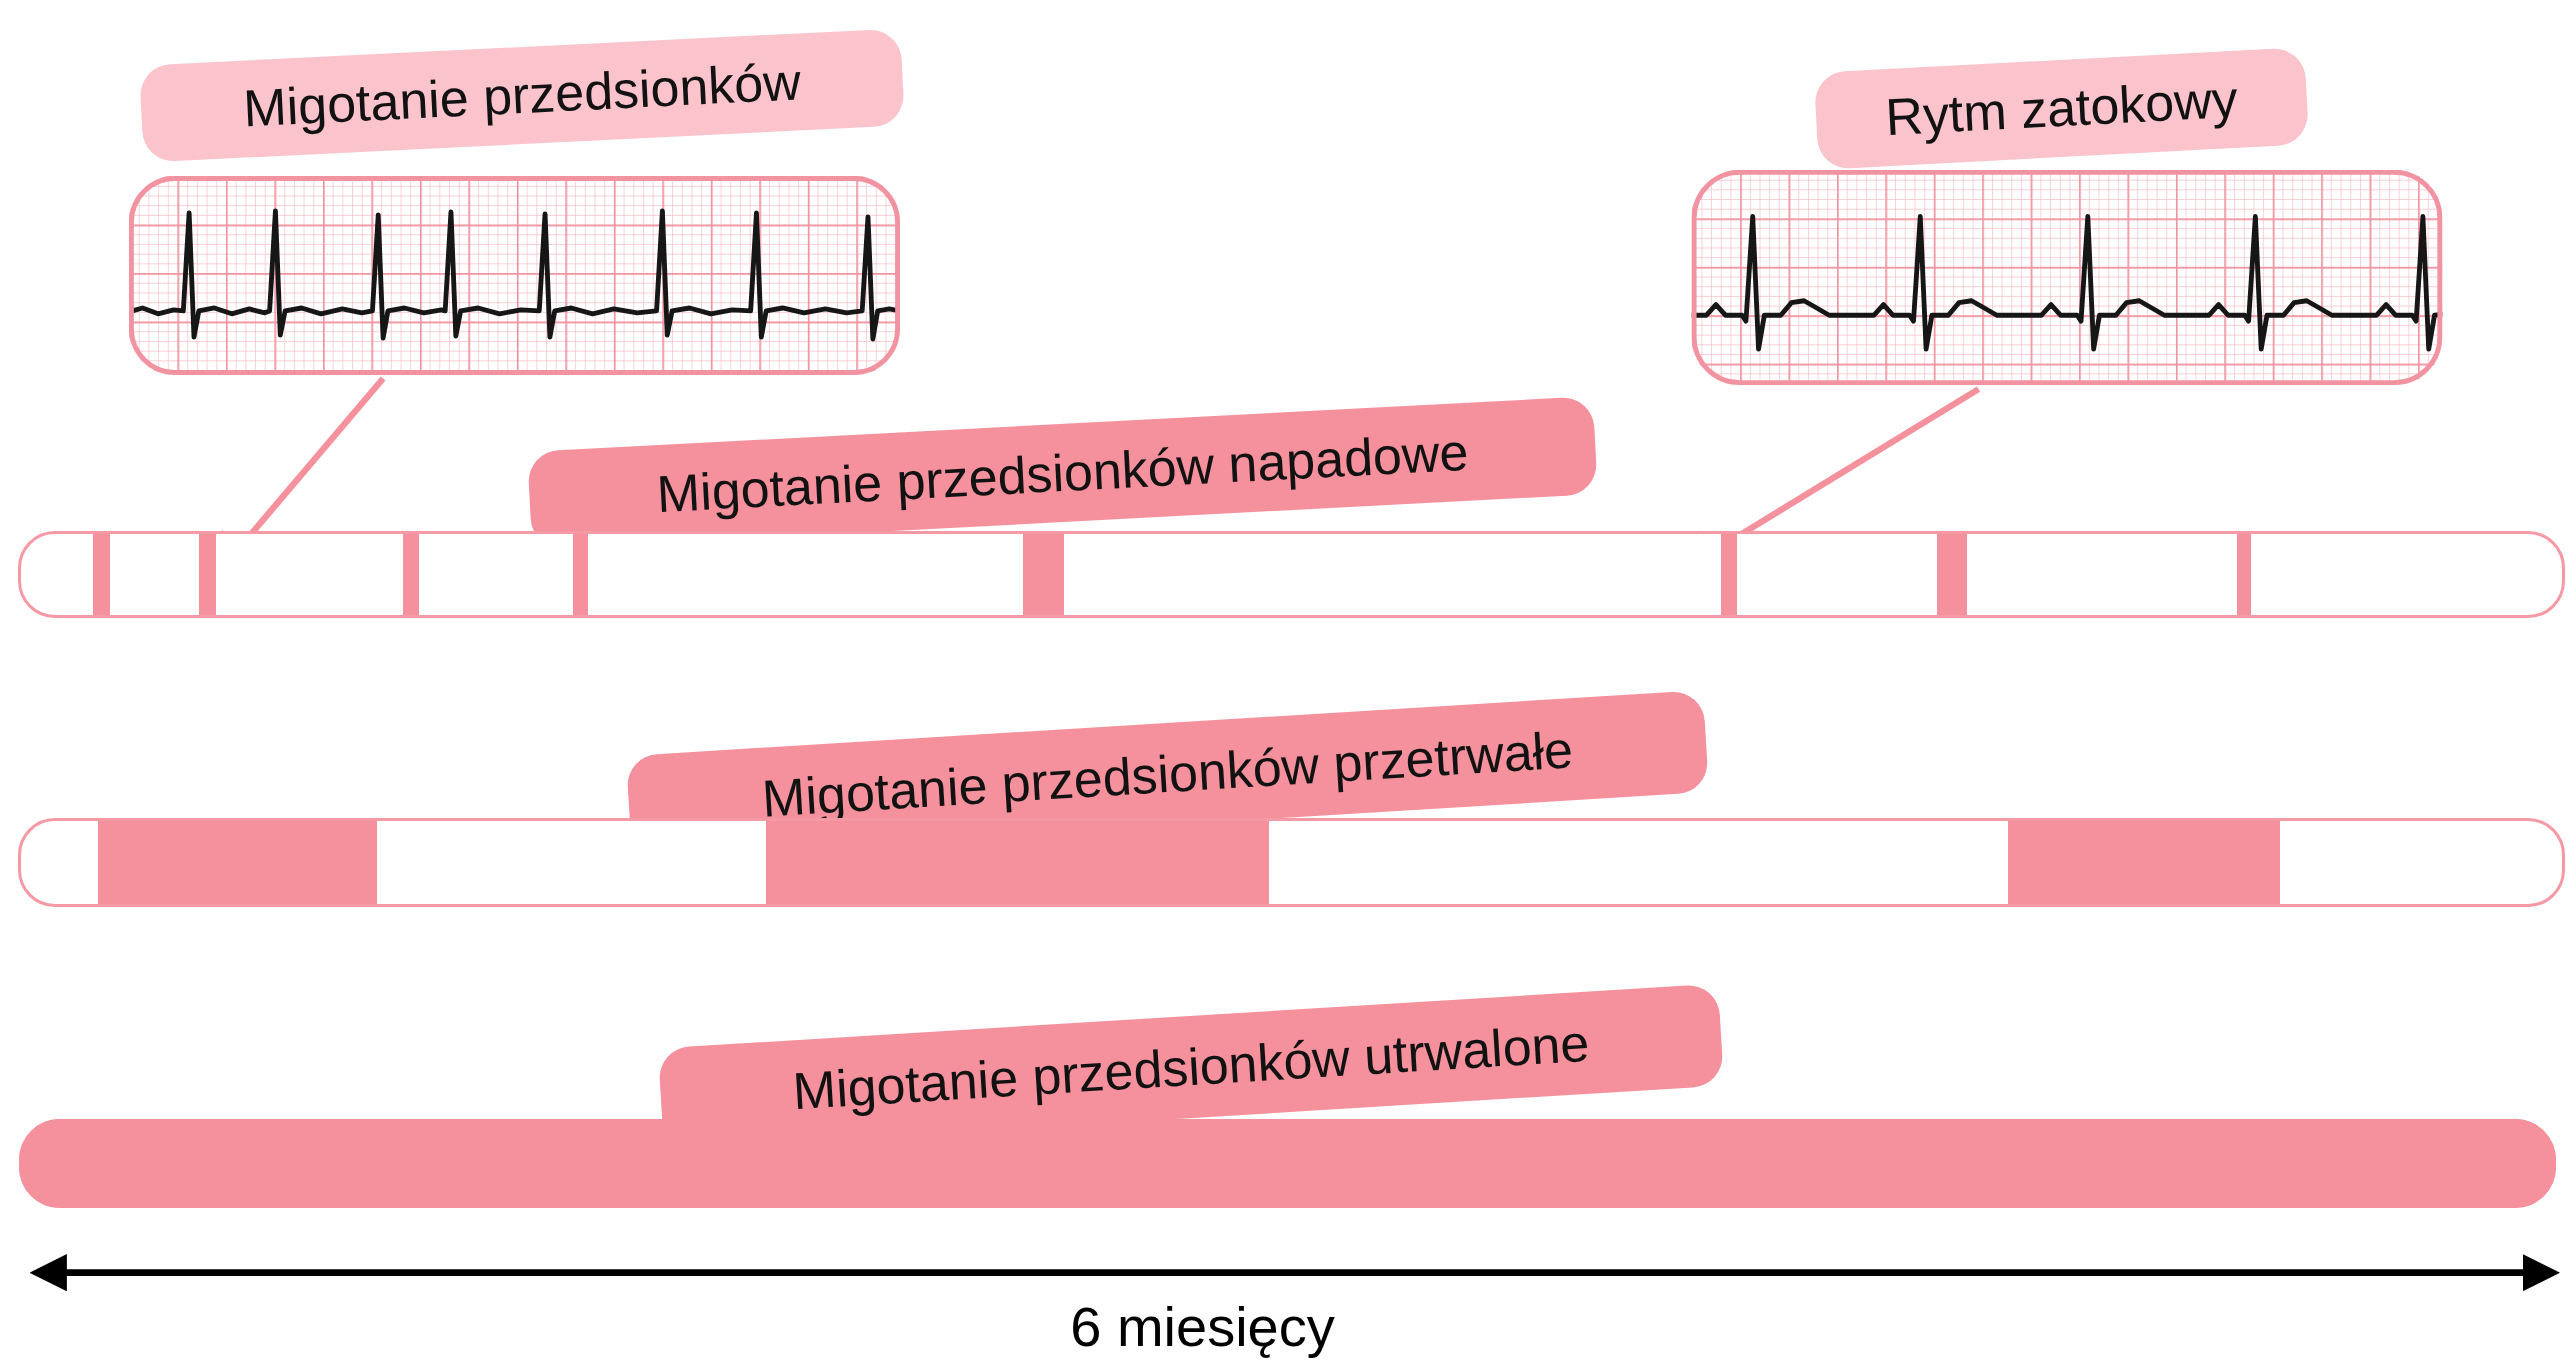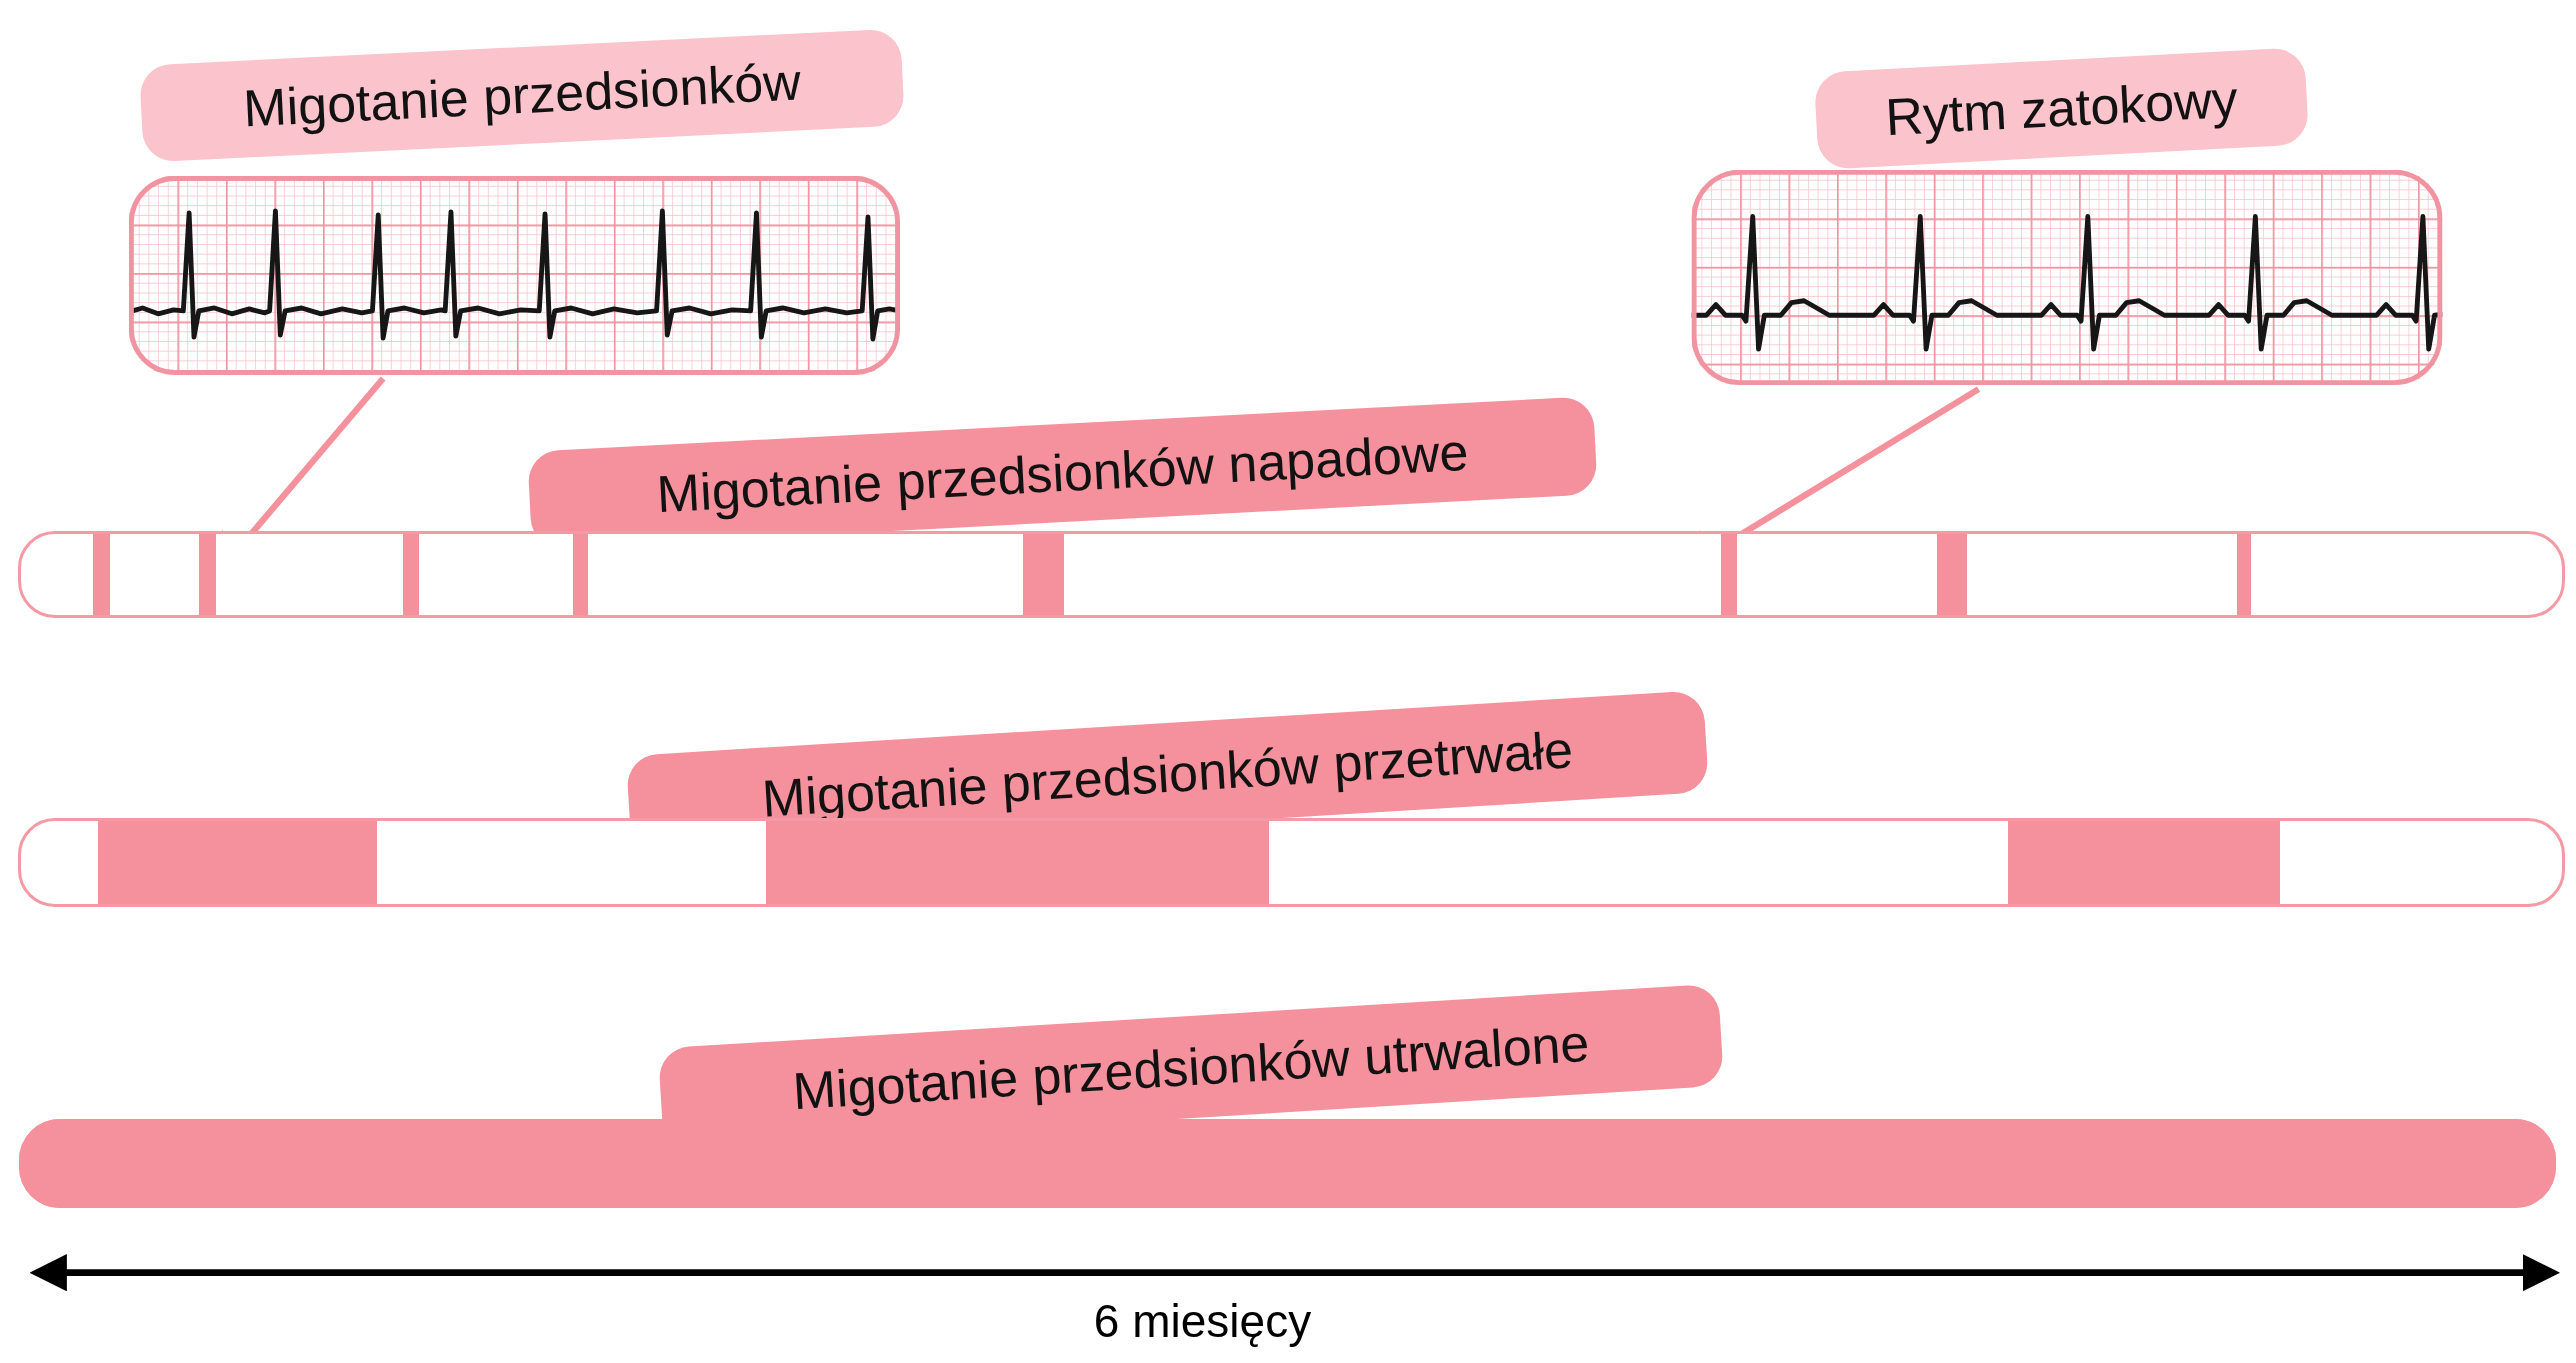--- a/index.html
+++ b/index.html
@@ -51,21 +51,21 @@
   }
   .bar .stripe{
     position:absolute;top:-1.9px;bottom:-1.9px;
     background:var(--pink_dark);
   }
   .overlay{position:absolute;left:0;top:0;pointer-events:none;}
   .axis-label{
     position:absolute;
     left:1028px;top:1294px;width:349px;
     text-align:center;
-    font-size:46px;
+    font-size:56px;
     color:var(--axis);
     white-space:nowrap;
   }
   .trace{fill:none;stroke:var(--trace);stroke-width:5;stroke-linejoin:round;stroke-linecap:round;}
 </style>
 </head>
 <body>
 
 <div class="canvas">
 

